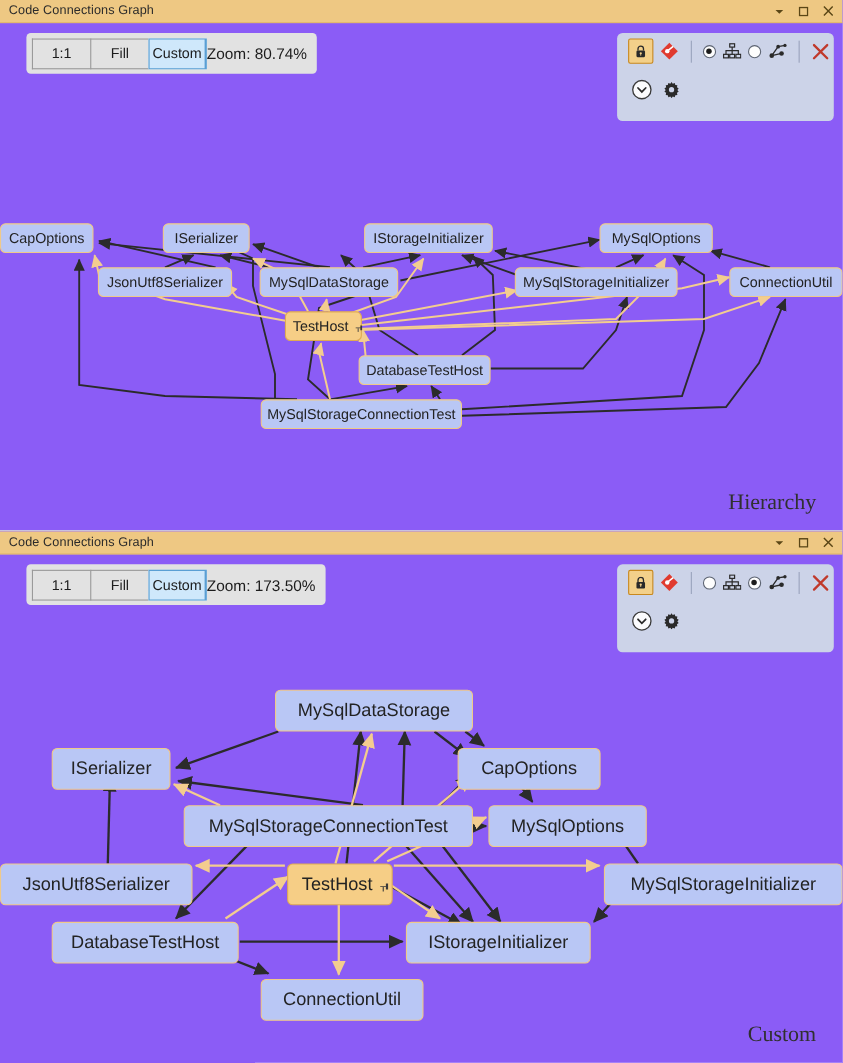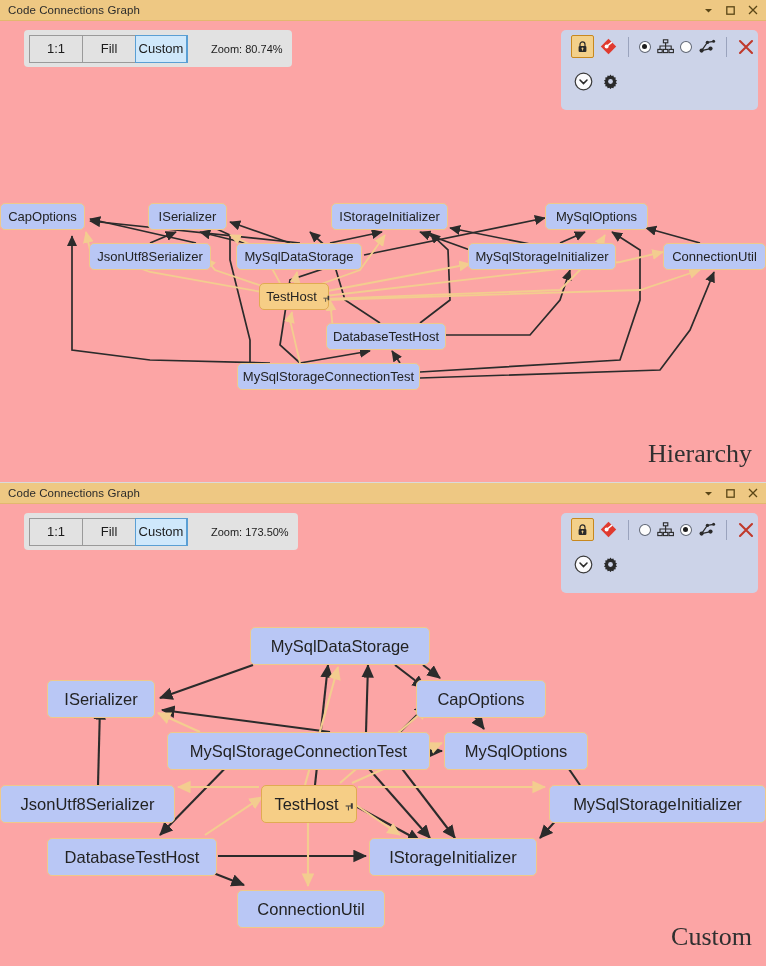--- a/index.html
+++ b/index.html
@@ -2,21 +2,21 @@
 <html><head>
 <meta charset="utf-8">
 <style>
   html,body{margin:0;padding:0;}
   body{
     width:766px;height:966px;
     background:#f7f8fc;
     font-family:"Liberation Sans", sans-serif;
     overflow:hidden;
   }
-  .panel{position:relative;width:766px;overflow:hidden;background:#fca5a5;}
+  .panel{position:relative;width:766px;overflow:hidden;background:#8b5cf6;}
   #panel-hierarchy{height:483px;}
   #panel-compact{height:483px;}
 
   
   .titlebar{
     height:21px;
     background:#eec883;
     display:flex;align-items:center;
     font-size:11.5px;color:#2b2b2b;
     padding:0 4px 0 8px;
@@ -44,21 +44,21 @@
     display:flex;align-items:center;justify-content:center;
     font-size:13px;color:#1c1c1c;
     background:#e2e2e2;
     border:1px solid #9a9a9a;
     border-right:none;
     box-sizing:border-box;
     cursor:default;
   }
   .zoom-btn:last-child{border-right:2px solid #d946ef;}
   .zoom-btn.active{background:#cfe8fb;border-color:#5a9fd4;}
-  .zoom-label{font-size:11px;color:#1c1c1c;margin-left:23px;white-space:nowrap;}
+  .zoom-label{font-size:14px;color:#1c1c1c;margin-left:0;white-space:nowrap;}
 
   
   .toolbar{
     position:absolute;right:8px;top:30px;
     width:197px;height:80px;
     background:#ccd3e8;
     border-radius:5px;
     box-sizing:border-box;
   }
   .tb-row{display:flex;align-items:center;height:33px;padding-left:10px;gap:0;}
@@ -100,23 +100,23 @@
     white-space:nowrap;
     font-family:"Liberation Sans", sans-serif;
     cursor:default;
   }
   .node.pinned{background:#f6ce86;border-color:#e0ab52;text-align:right;}
   .node .pin{
     display:inline-block;margin-left:5px;
     position:relative;top:-3px;
   }
   .caption{
-    position:absolute;right:14px;
+    position:absolute;right:24px;
     font-family:"Liberation Serif", serif;
-    font-size:26px;color:#303030;
+    font-size:20px;color:#303030;
   }
   .divider{position:absolute;left:0;width:766px;height:1px;background:#dadada;}
 </style>
 </head>
 <body>
 
 <div class="panel" id="panel-hierarchy">
 
   <div class="titlebar">
     <span class="tb-title">Code Connections Graph</span>

